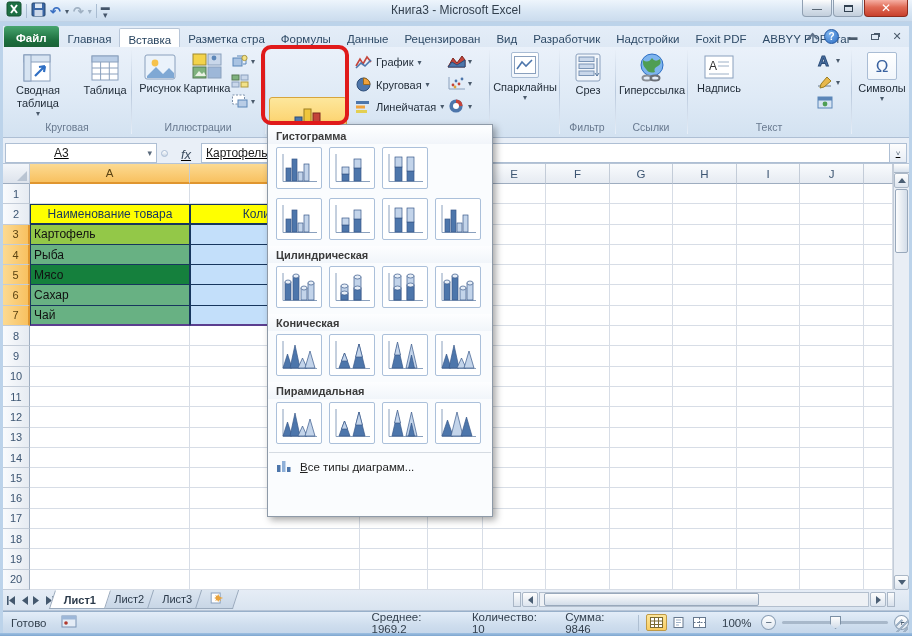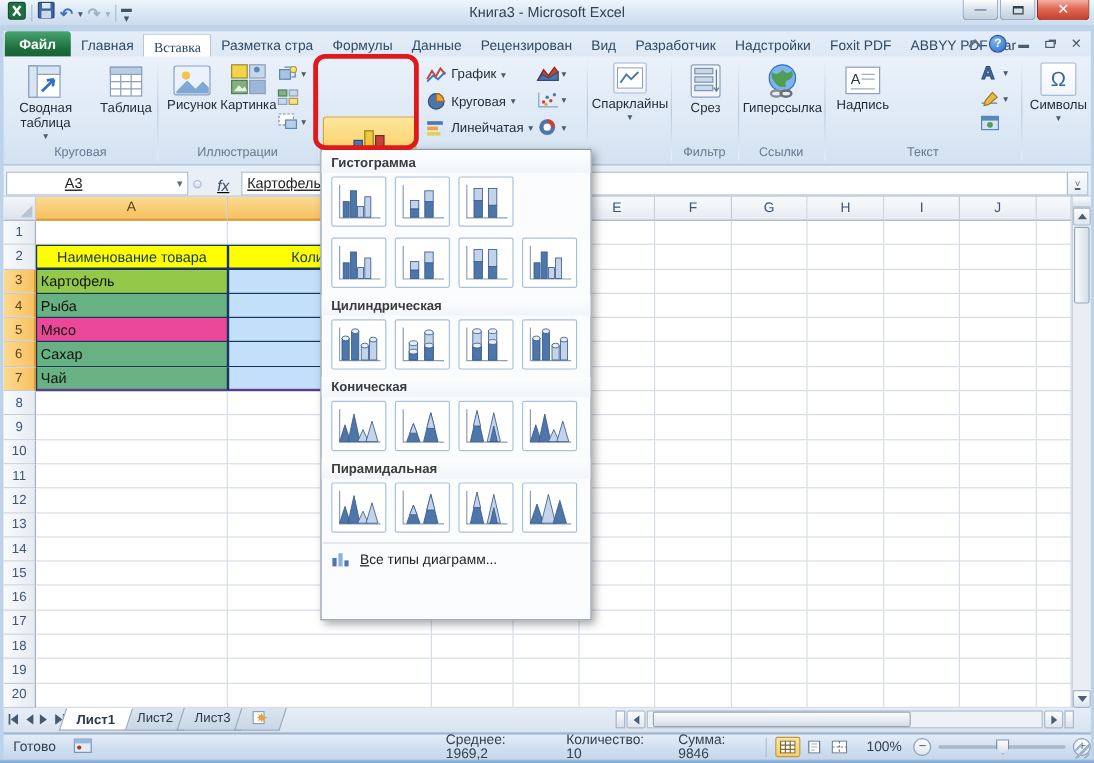--- a/index.html
+++ b/index.html
@@ -20,21 +20,21 @@
   .wbtn.close { width:44px; background:linear-gradient(#f6b0a4,#e06a55 45%,#c8402c); color:#fff; border-color:#8e2c1d; font-size:12px; }
   .maxglyph { width:9px; height:7px; border:1px solid #30404f; border-top-width:2px; }
 
   
   .tabrow { position:absolute; left:3px; top:26px; width:906px; height:25px;
     background:linear-gradient(#e4edf8,#dde8f4); border-bottom:1px solid #bac8d9; display:flex; align-items:flex-end; }
   .tab { height:23px; padding:0 8px; display:flex; align-items:center; font-size:11.5px; color:#2e4a66; white-space:nowrap; }
   .tab.file { height:24px; background:linear-gradient(#47a56e,#1d6f3e 60%,#175c33); color:#fff; font-weight:bold;
     border-radius:3px 3px 0 0; padding:0 12px; margin:0 1px 0 1px; }
   .tab.active { background:#fff; border:1px solid #b8c6d8; border-bottom:1px solid #fff; border-radius:2px 2px 0 0;
-    margin-bottom:-1px; color:#26425e;font-family:Liberation Serif, serif; }
+    margin-bottom:-1px; color:#26425e; }
   .tabrow-right { position:absolute; right:4px; top:3px; display:flex; align-items:center; gap:6px; }
   .chev-up { width:8px; height:8px; border-left:2px solid #5f7档; border-left:2px solid #5f7289; border-top:2px solid #5f7289; transform:rotate(45deg) translateY(2px); }
   .helpbtn { width:15px; height:15px; border-radius:50%; background:radial-gradient(circle at 35% 30%, #7db4ee, #2f6fc4);
     color:#fff; font-size:10px; font-weight:bold; display:flex; align-items:center; justify-content:center; border:1px solid #2257a0;}
   .wwbtn { width:16px; height:13px; display:flex; align-items:center; justify-content:center; font-size:9px; color:#4a5a6b; }
   .restglyph { width:8px; height:6px; border:1px solid #4a5a6b; box-shadow:2px -2px 0 -1px #4a5a6b; }
 
   
   .ribbon { position:absolute; left:3px; top:47px; width:906px; height:91px;
     background:linear-gradient(#eaf1fa,#dfeaf6 55%,#d3e2f1); border-bottom:1px solid #aebfd4; }
@@ -493,21 +493,21 @@
           <div class="cell" style="width: 63px; flex: 0 0 63px;"></div>
           <div class="cell" style="width: 64px; flex: 0 0 64px;"></div>
           <div class="cell" style="width: 63px; flex: 0 0 63px;"></div>
           <div class="cell" style="width: 64px; flex: 0 0 64px;"></div>
           <div class="cell" style="width: 63px; flex: 0 0 63px;"></div>
           <div class="cell" style="width: 64px; flex: 0 0 64px;"></div>
           <div class="cell" style="width: 29px; flex: 0 0 29px;"></div>
         </div>
         <div class="grow">
           <div class="rh sel">5</div>
-          <div class="cell" style="width: 160px; flex: 0 0 160px; background: #ec4899; border-right: 1px solid rgb(23, 54, 93); border-bottom: 1px solid rgb(23, 54, 93); border-left: 1px solid rgb(23, 54, 93); border-image: initial; border-top: none;">Мясо</div>
+          <div class="cell" style="width: 160px; flex: 0 0 160px; background: #15803d; border-right: 1px solid rgb(23, 54, 93); border-bottom: 1px solid rgb(23, 54, 93); border-left: 1px solid rgb(23, 54, 93); border-image: initial; border-top: none;">Мясо</div>
           <div class="cell" style="width: 170px; flex: 0 0 170px; background: rgb(195, 223, 250); border-right: 1px solid rgb(23, 54, 93); border-bottom: 1px solid rgb(23, 54, 93); border-left: 1px solid rgb(23, 54, 93); border-image: initial; border-top: none;"></div>
           <div class="cell" style="width: 68px; flex: 0 0 68px;"></div>
           <div class="cell" style="width: 55px; flex: 0 0 55px;"></div>
           <div class="cell" style="width: 63px; flex: 0 0 63px;"></div>
           <div class="cell" style="width: 64px; flex: 0 0 64px;"></div>
           <div class="cell" style="width: 63px; flex: 0 0 63px;"></div>
           <div class="cell" style="width: 64px; flex: 0 0 64px;"></div>
           <div class="cell" style="width: 63px; flex: 0 0 63px;"></div>
           <div class="cell" style="width: 64px; flex: 0 0 64px;"></div>
           <div class="cell" style="width: 29px; flex: 0 0 29px;"></div>

